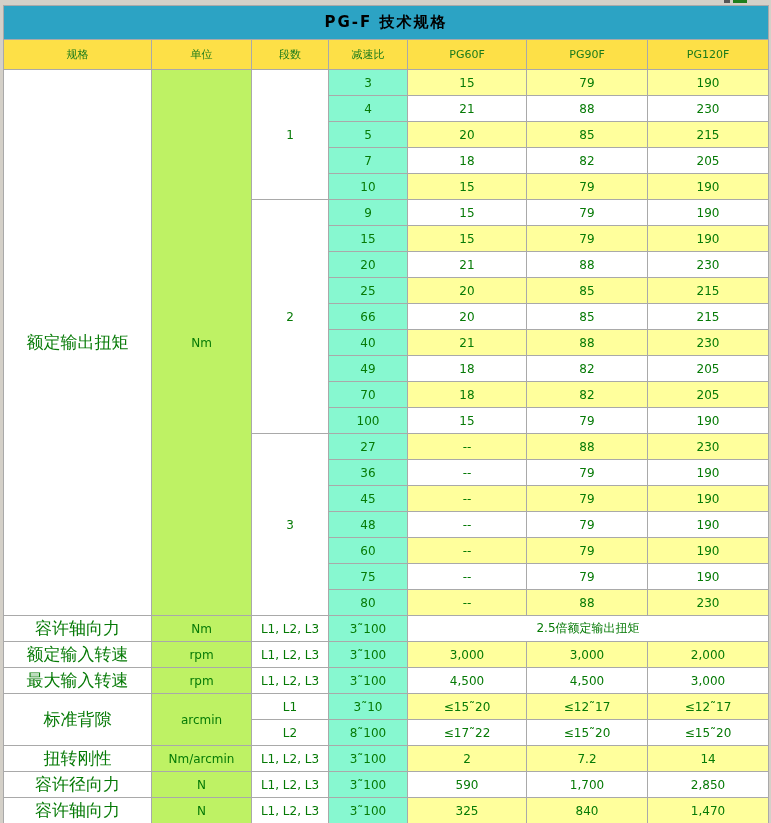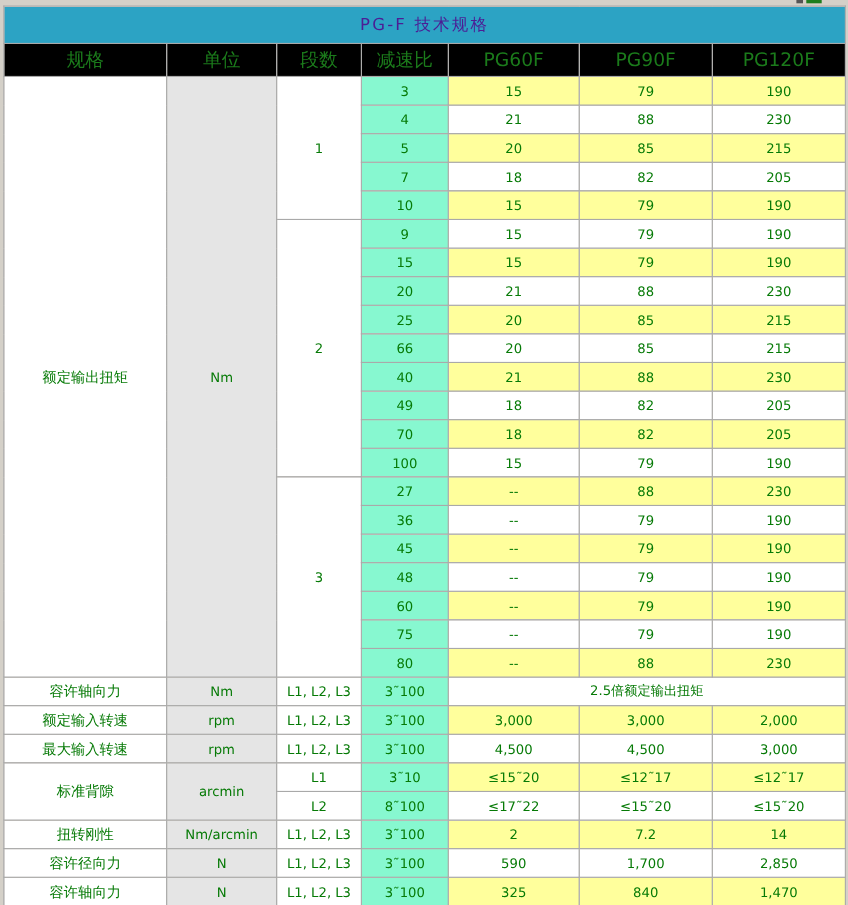--- a/index.html
+++ b/index.html
@@ -14,30 +14,30 @@
     width:765px;
     border-collapse:collapse; table-layout:fixed;
   }
   td,th {
     border:1px solid #A9A9A9;
     text-align:center; vertical-align:middle;
     color:#067A06; font-size:12px; font-weight:normal;
     padding:0; overflow:hidden; white-space:nowrap;
   }
   tr.title-row td {
-    background:#2CA3C4; color:#4c1d95;
-    font-size:15px; font-weight:normal; letter-spacing:2px;
+    background:#2CA3C4; color:#000000;
+    font-size:15px; font-weight:bold; letter-spacing:2px;
     height:33px; border-color:#A9A9A9;
   }
   tr.header-row th {
-    background:#000000; height:29px; font-size:17px; color:#1B7B1B;
+    background:#fde047; height:29px; font-size:11px; color:#1B7B1B;
   }
   tbody tr { height:26px; }
-  .c-label { background:#FFFFFF; font-size:13px; }
-  .c-unit  { background:#e5e5e5; }
+  .c-label { background:#FFFFFF; font-size:17px; }
+  .c-unit  { background:#bef264; }
   .c-stage { background:#FFFFFF; }
   .c-ratio { background:#87F8D0; }
   .v-y { background:#FFFF9C; }
   .v-w { background:#FFFFFF; }
   .frag { position:absolute; top:0; left:724px; height:3px; }
   .frag span { display:inline-block; height:3px; vertical-align:top; }
   .frag .f1 { width:6px; background:#555555; margin-right:3px; }
   .frag .f2 { width:14px; background:#1E7E1E; }
 </style>
 </head>

